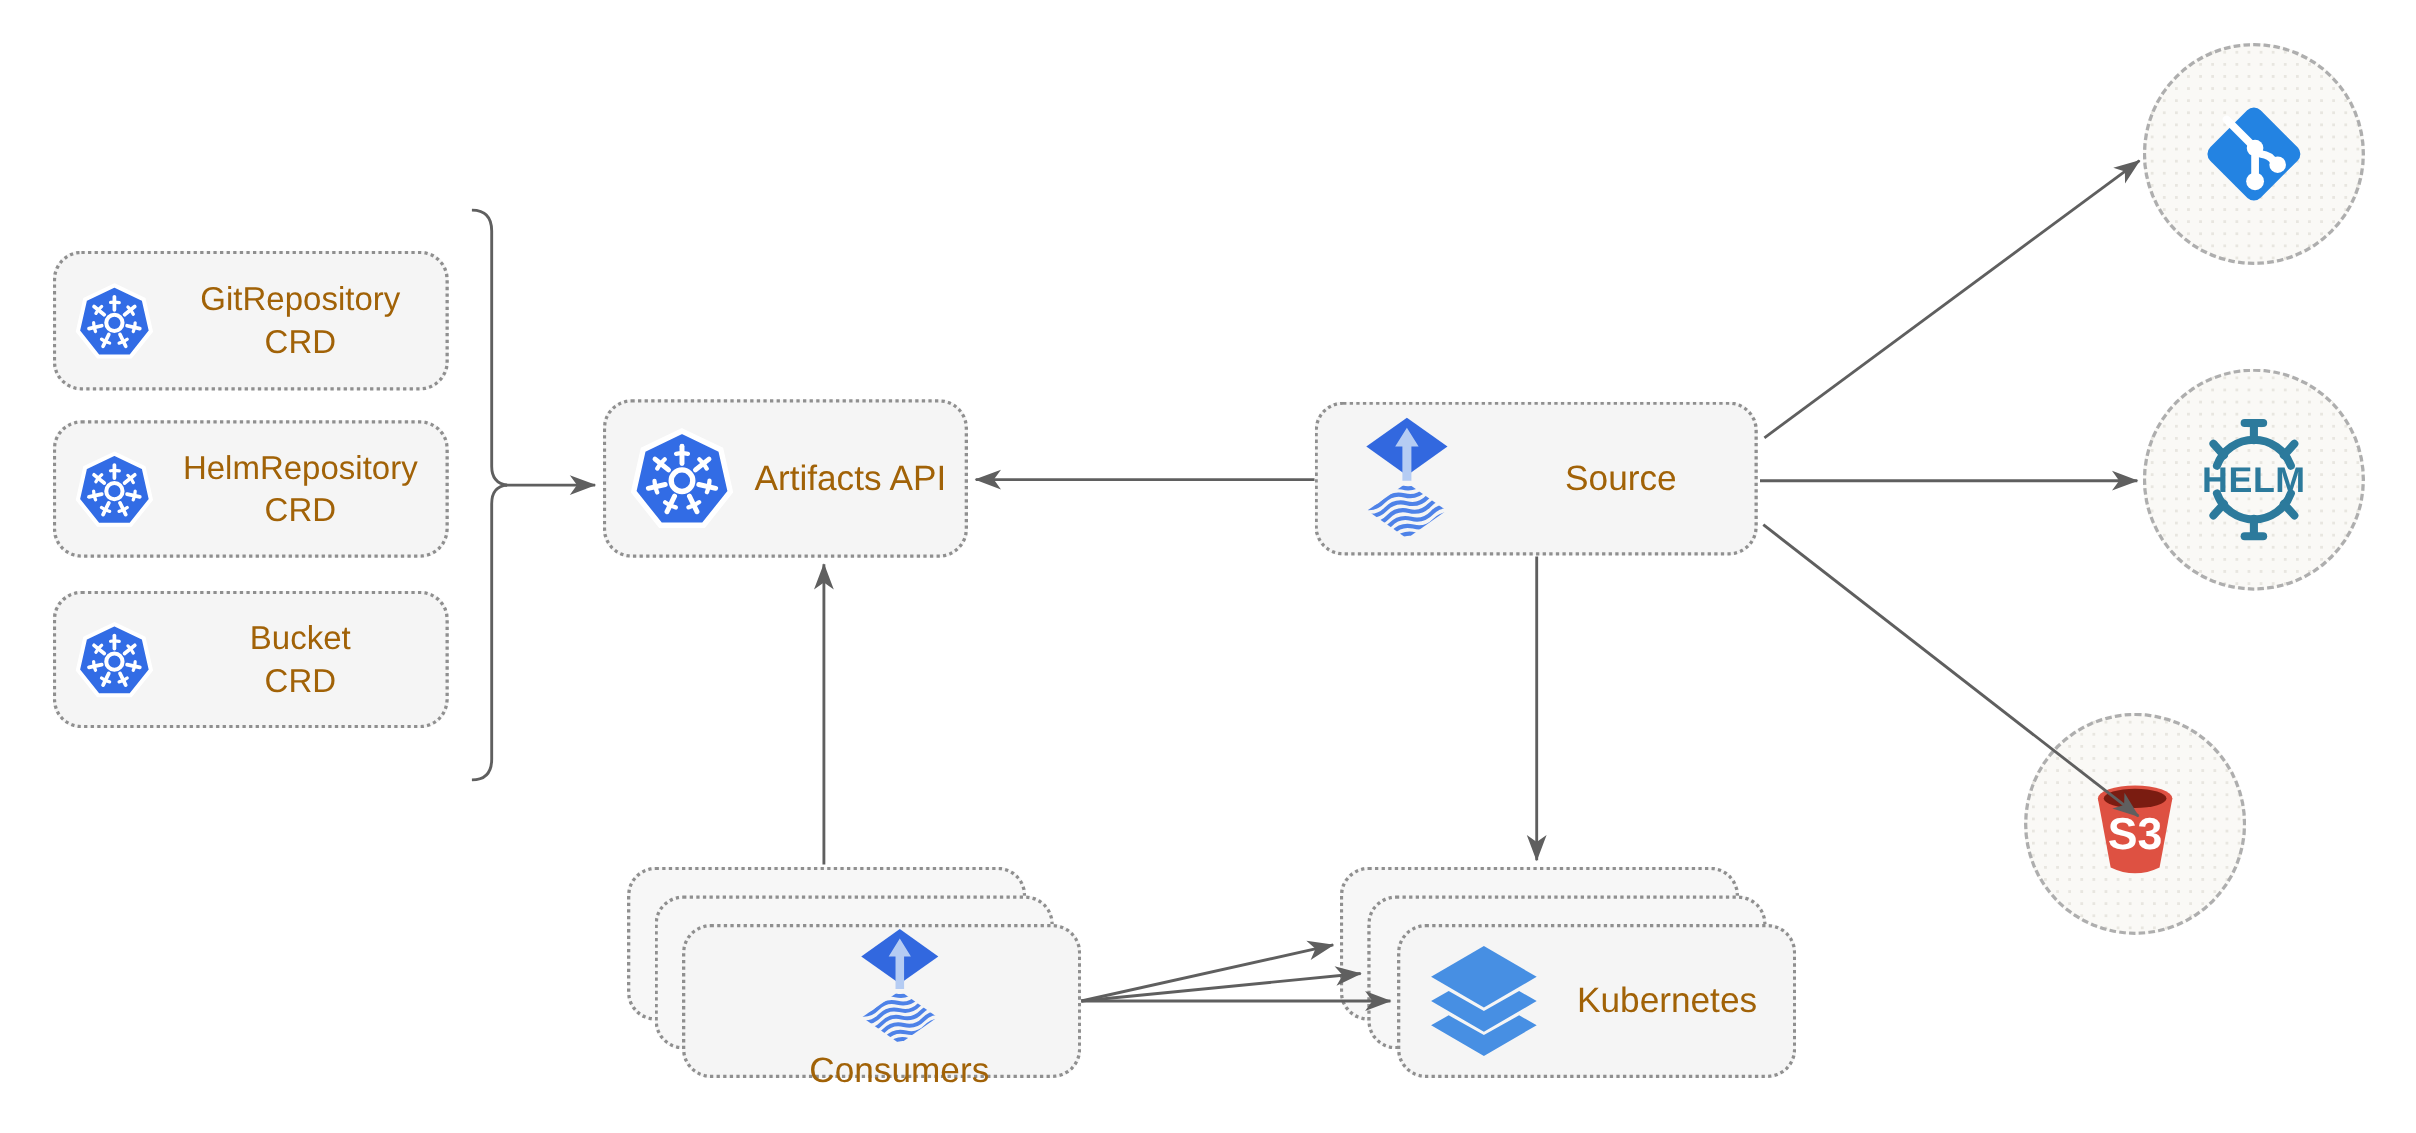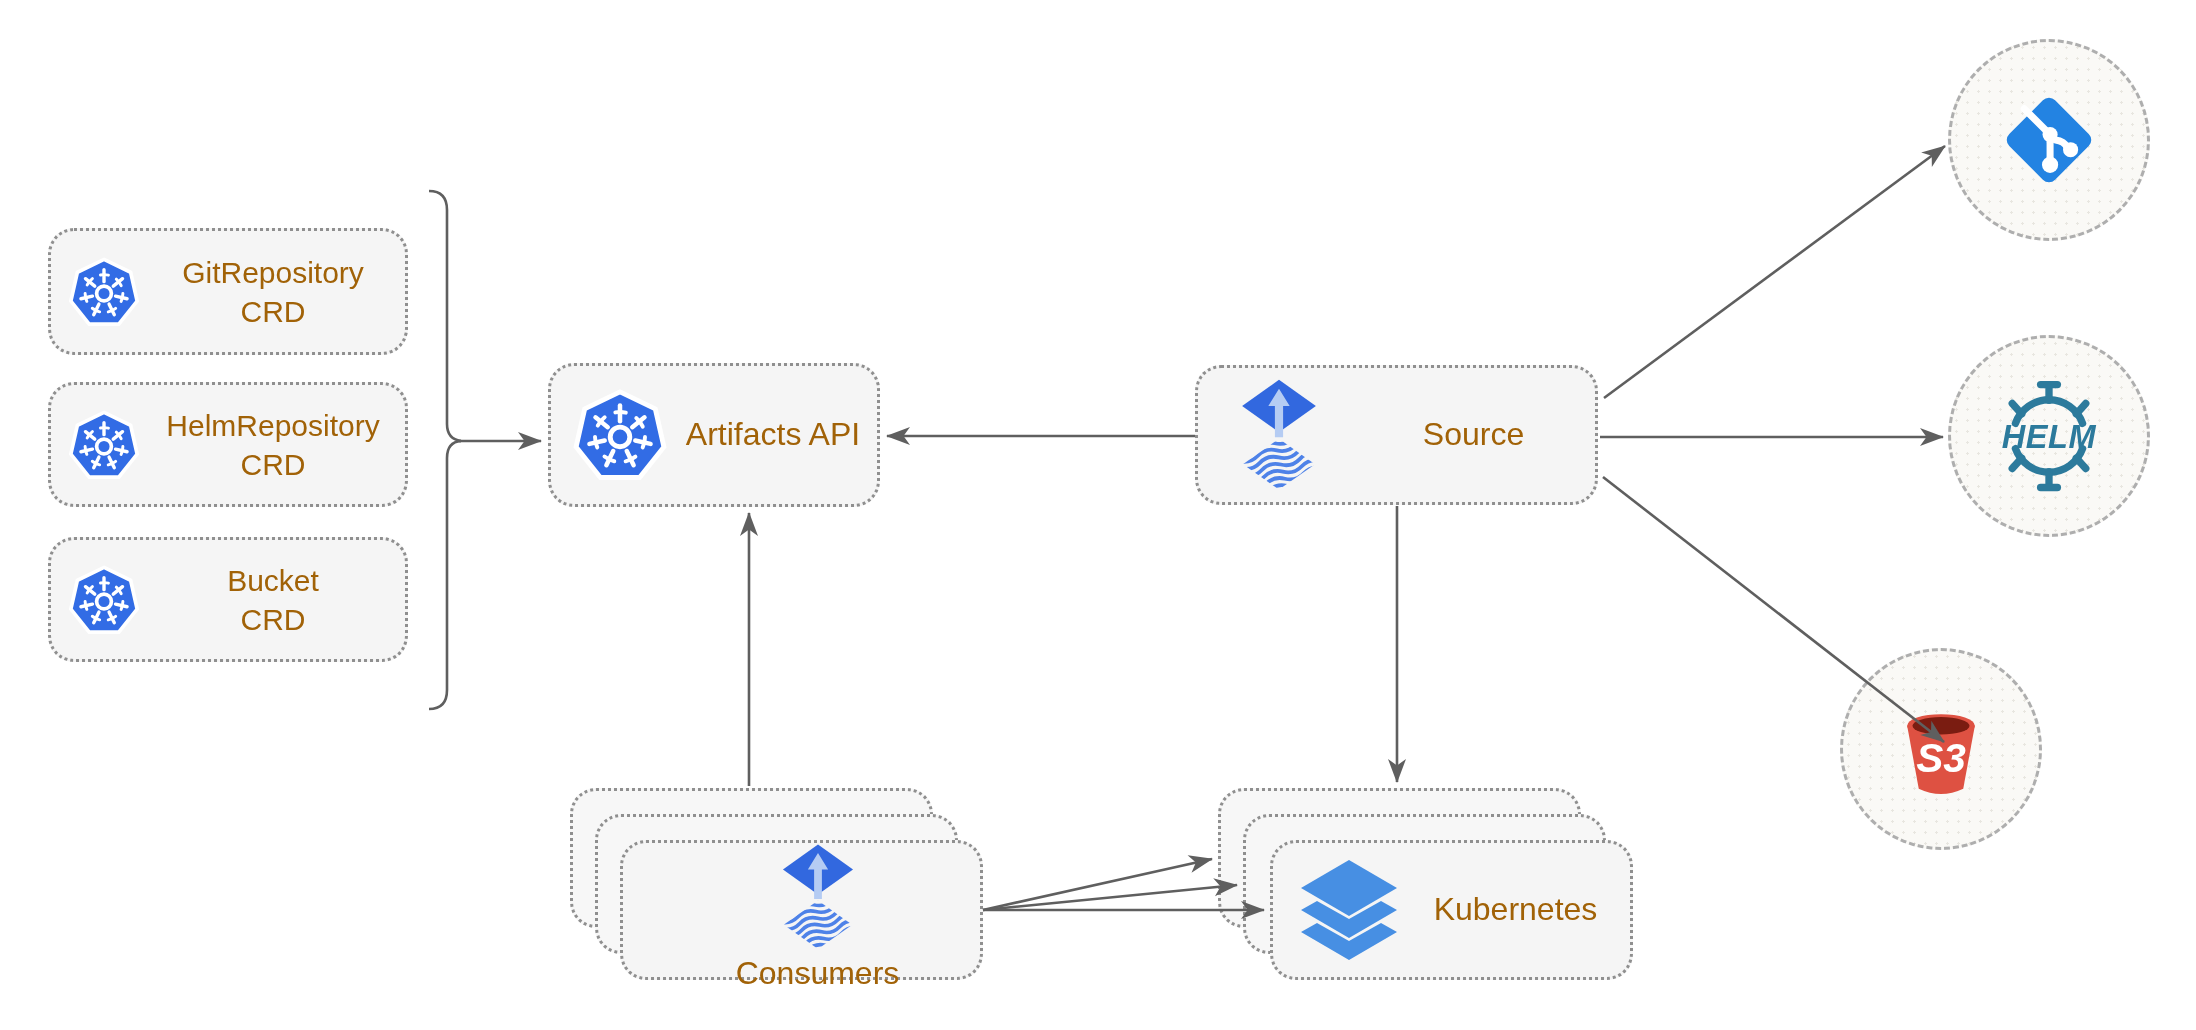--- a/index.html
+++ b/index.html
@@ -9,21 +9,21 @@
   }
   .box{
     position:absolute;box-sizing:border-box;background:#f5f5f5;
     border:3px dotted #8f8f8f;border-radius:26px;
     display:flex;align-items:center;
   }
   .stackghost{position:absolute;box-sizing:border-box;background:#f7f7f7;border:3px dotted #8f8f8f;border-radius:26px;}
   .lbl{flex:1;text-align:center;font-size:32px;line-height:1.35;color:#a16207;}
   .lbl .ln{display:block;}
   .crd .lbl{font-size:30px;line-height:1.3;}
-  .iconwrap{flex:0 0 auto;display:flex;align-items:center;font-style:italic;}
+  .iconwrap{flex:0 0 auto;display:flex;align-items:center;}
   .ext{
     position:absolute;box-sizing:border-box;width:202px;height:202px;border-radius:50%;
     border:3px dashed #aeaeae;background-color:#faf9f6;
     background-image:radial-gradient(#e8e6e0 1.2px, transparent 1.4px);
     background-size:11px 11px;
     display:flex;align-items:center;justify-content:center;
   }
   .edge-layer{position:absolute;left:0;top:0;pointer-events:none;}
 </style>
 </head>

